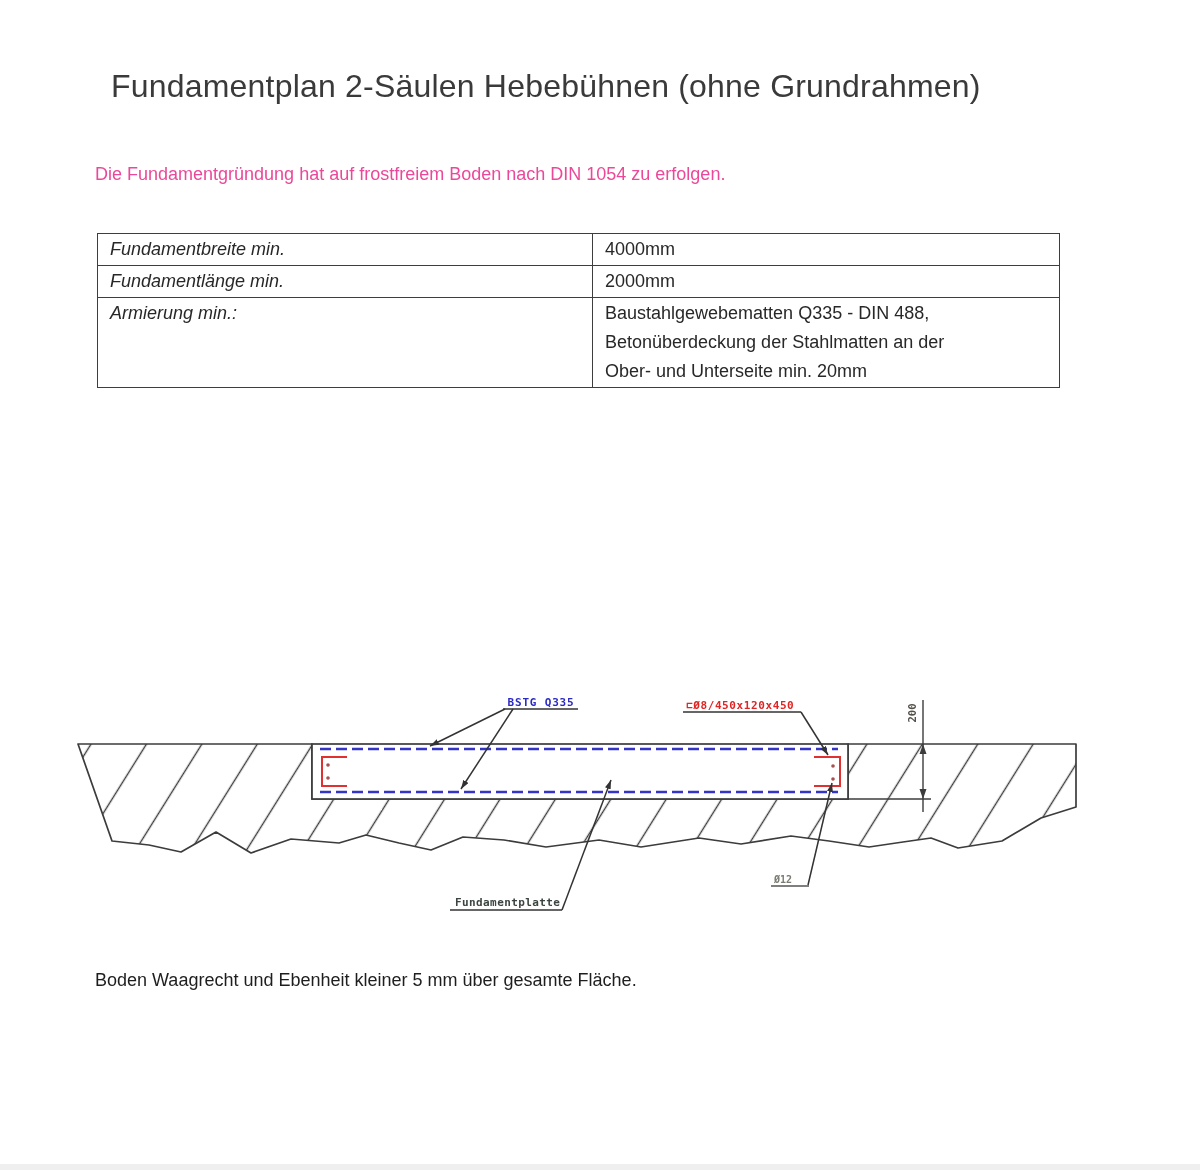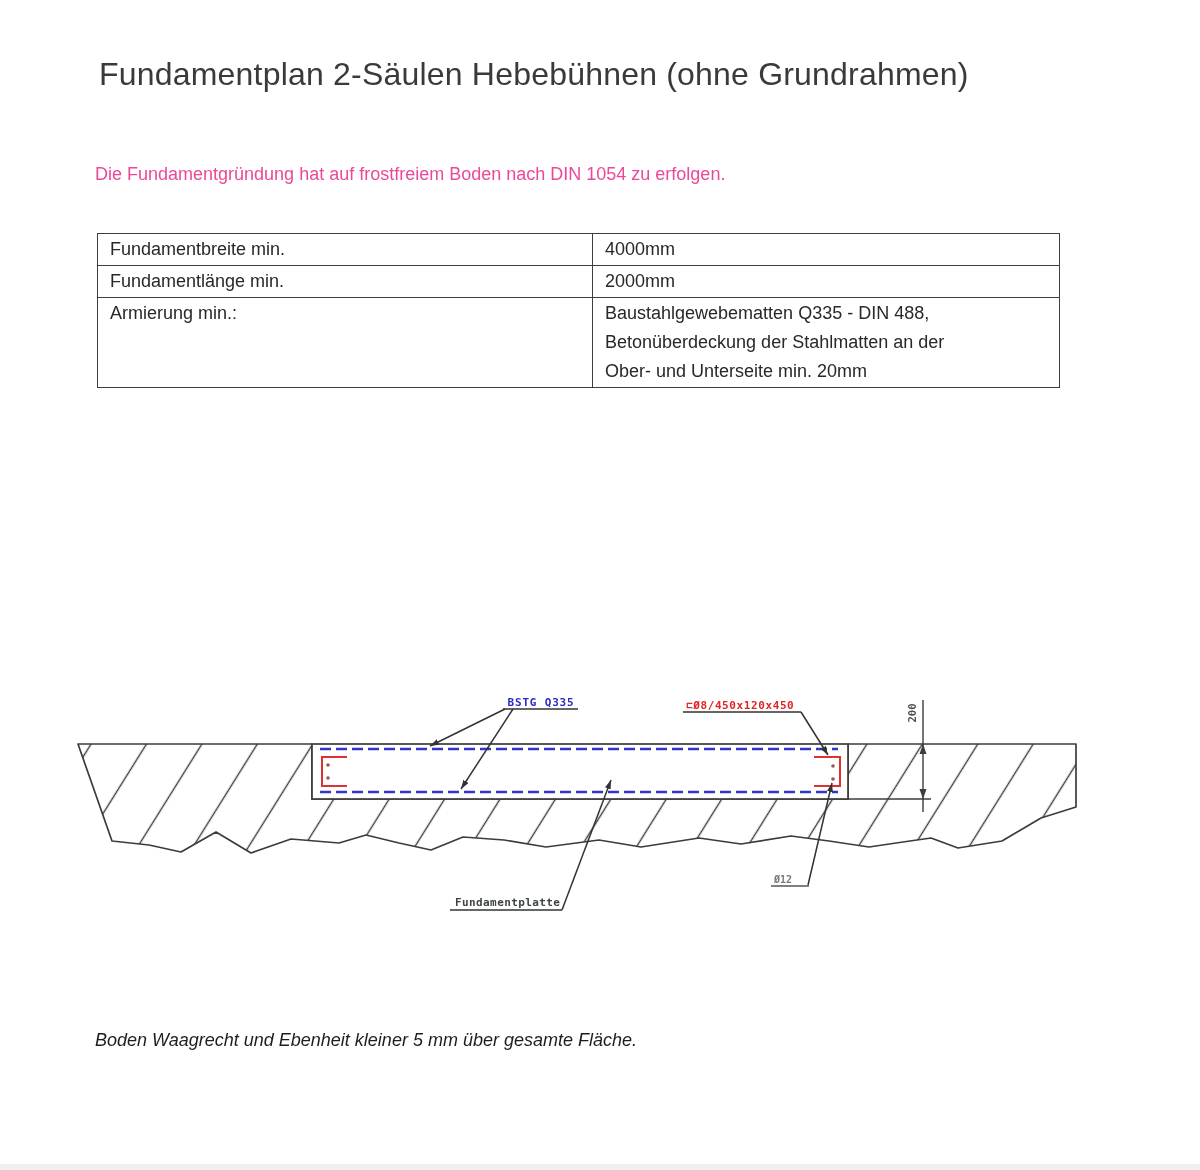--- a/index.html
+++ b/index.html
@@ -1,41 +1,41 @@
 <!DOCTYPE html>
 <html><head>
 <meta charset="utf-8">
 <style>
   html,body{margin:0;padding:0;background:#fff;}
   .page{
     position:relative;width:1200px;height:1170px;background:#ffffff;overflow:hidden;
     font-family:"Liberation Sans", sans-serif;color:#2a2a2a;
   }
   .title{
-    position:absolute;left:95px;top:52px;margin:4px;
+    position:absolute;left:95px;top:52px;margin:16px;
     font-size:32px;font-weight:400;color:#3a3a3a;letter-spacing:0.2px;white-space:nowrap;
   }
   .intro{
     position:absolute;left:95px;top:164px;margin:0;
     font-size:18px;color:#ec4899;white-space:nowrap;
   }
   table.spec{
     position:absolute;left:97px;top:233px;width:963px;
     border-collapse:collapse;table-layout:fixed;
   }
   table.spec td{
     border:1.5px solid #3e3e3e;
     font-size:18px;line-height:29px;color:#282828;
     padding:1px 12px;vertical-align:top;
   }
-  td.c1{width:470px;}
+  td.c1{width:470px;font-style:italic;}
   td.c2{white-space:pre-line;}
   .diagram{position:absolute;left:0;top:655px;}
   .note{position:absolute;left:95px;margin:0;font-size:18px;color:#1e1e1e;white-space:nowrap;}
-  .note-1{top:1030px;font-style:italic;}
+  .note-1{top:970px;}
   .note-2{top:1086px;}
   .bottom-strip{position:absolute;left:0;bottom:0;width:100%;height:6px;background:#efefef;}
   .cad{font-family:"DejaVu Sans Mono","DejaVu Sans",monospace;font-weight:bold;}
 </style>
 </head>
 <body>
 
 <div class="page">
 
   <h1 class="title">Fundamentplan 2-Säulen Hebebühnen (ohne Grundrahmen)</h1>

